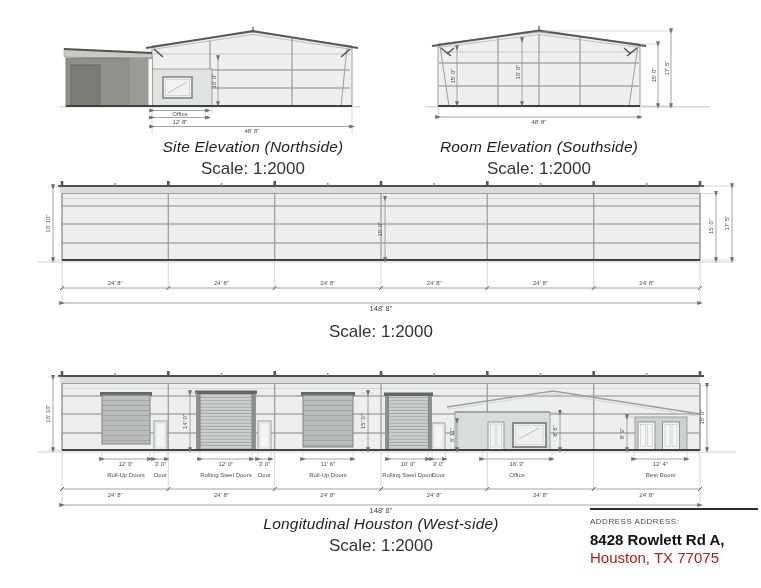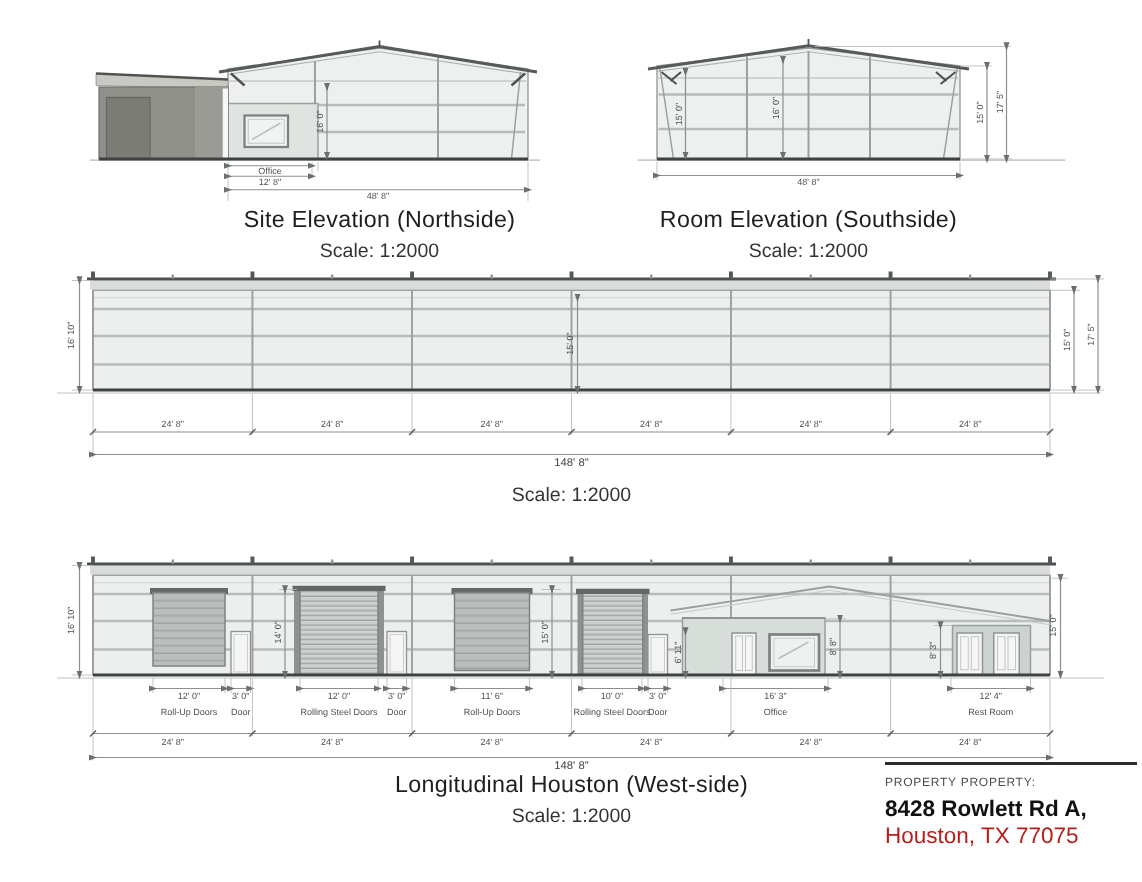--- a/index.html
+++ b/index.html
@@ -8,22 +8,22 @@
   .drawing{position:absolute;}
   svg text{font-family:"Liberation Sans",sans-serif;fill:#4b504f;}
   .dim{font-size:6px;text-anchor:middle;}
   .dim7{font-size:7.5px;text-anchor:middle;fill:#3f4443;}
   .lbl{font-size:6px;text-anchor:middle;}
   .dl{stroke:#8a908f;stroke-width:.8;fill:none;}
   .xl{stroke:#b3b8b6;stroke-width:.55;fill:none;}
   .girt{stroke:#b7bbba;stroke-width:1.8;fill:none;}
   .col{stroke:#9aa19f;stroke-width:1.3;fill:none;}
   .titleblk{position:absolute;text-align:center;color:#1e1e1e;}
-  .sec-title{font-size:15.5px;letter-spacing:.2px;}
-  .sec-scale{font-size:13px;color:#333;margin-top:3px;}
+  .sec-title{font-size:15.5px;letter-spacing:.2px;font-style:italic;}
+  .sec-scale{font-size:17px;color:#333;margin-top:3px;}
   #propblock{position:absolute;left:590px;top:508px;width:168px;border-top:2px solid #2c2c2c;
              padding-top:7px;background:#fff;}
   #prop-label{font-size:8px;letter-spacing:.5px;color:#4a4a4a;}
   #prop-line1{font-size:15px;font-weight:bold;color:#111;margin-top:5px;}
   #prop-line2{font-size:15px;color:#b91c1c;margin-top:1px;}
 </style>
 </head>
 <body>
 
 <div id="sheet">
@@ -286,18 +286,18 @@
       <path class="dl" d="M32,139 H670" marker-start="url(#aW)" marker-end="url(#aW)"></path>
       <text x="351" y="146.5" class="dim7">148' 8"</text>
     </g>
   </svg>
   <div class="titleblk" style="left:101px;top:515px;width:560px">
     <div class="sec-title">Longitudinal Houston (West-side)</div>
     <div class="sec-scale">Scale: 1:2000</div>
   </div>
 
   <div id="propblock">
-    <div id="prop-label">PROPERTY PROPERTY:</div>
+    <div id="prop-label">ADDRESS ADDRESS:</div>
     <div id="prop-line1">8428 Rowlett Rd A,</div>
     <div id="prop-line2">Houston, TX 77075</div>
   </div>
 
 </div>
 
 </body></html>

